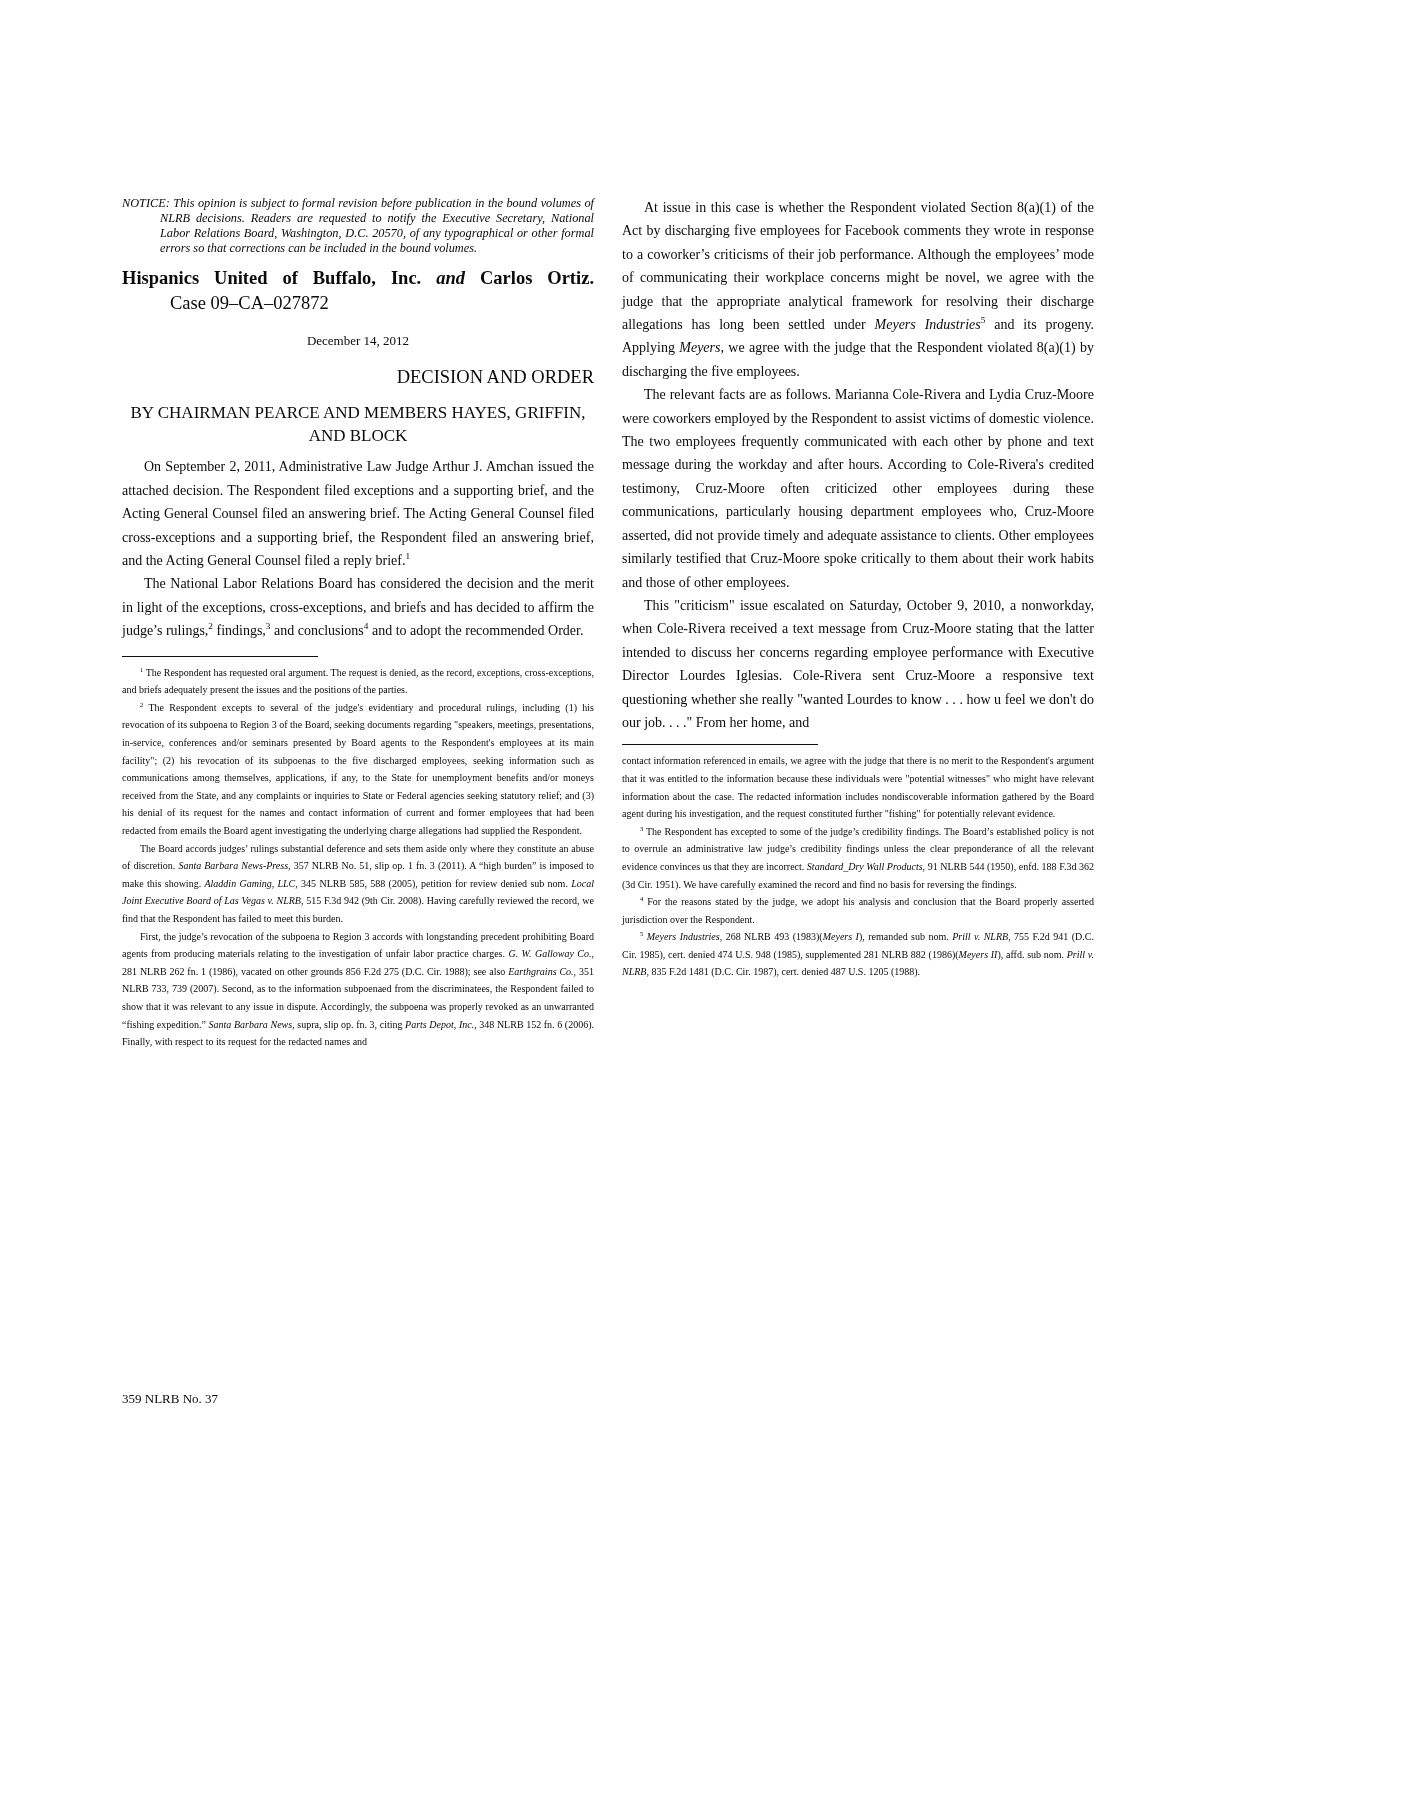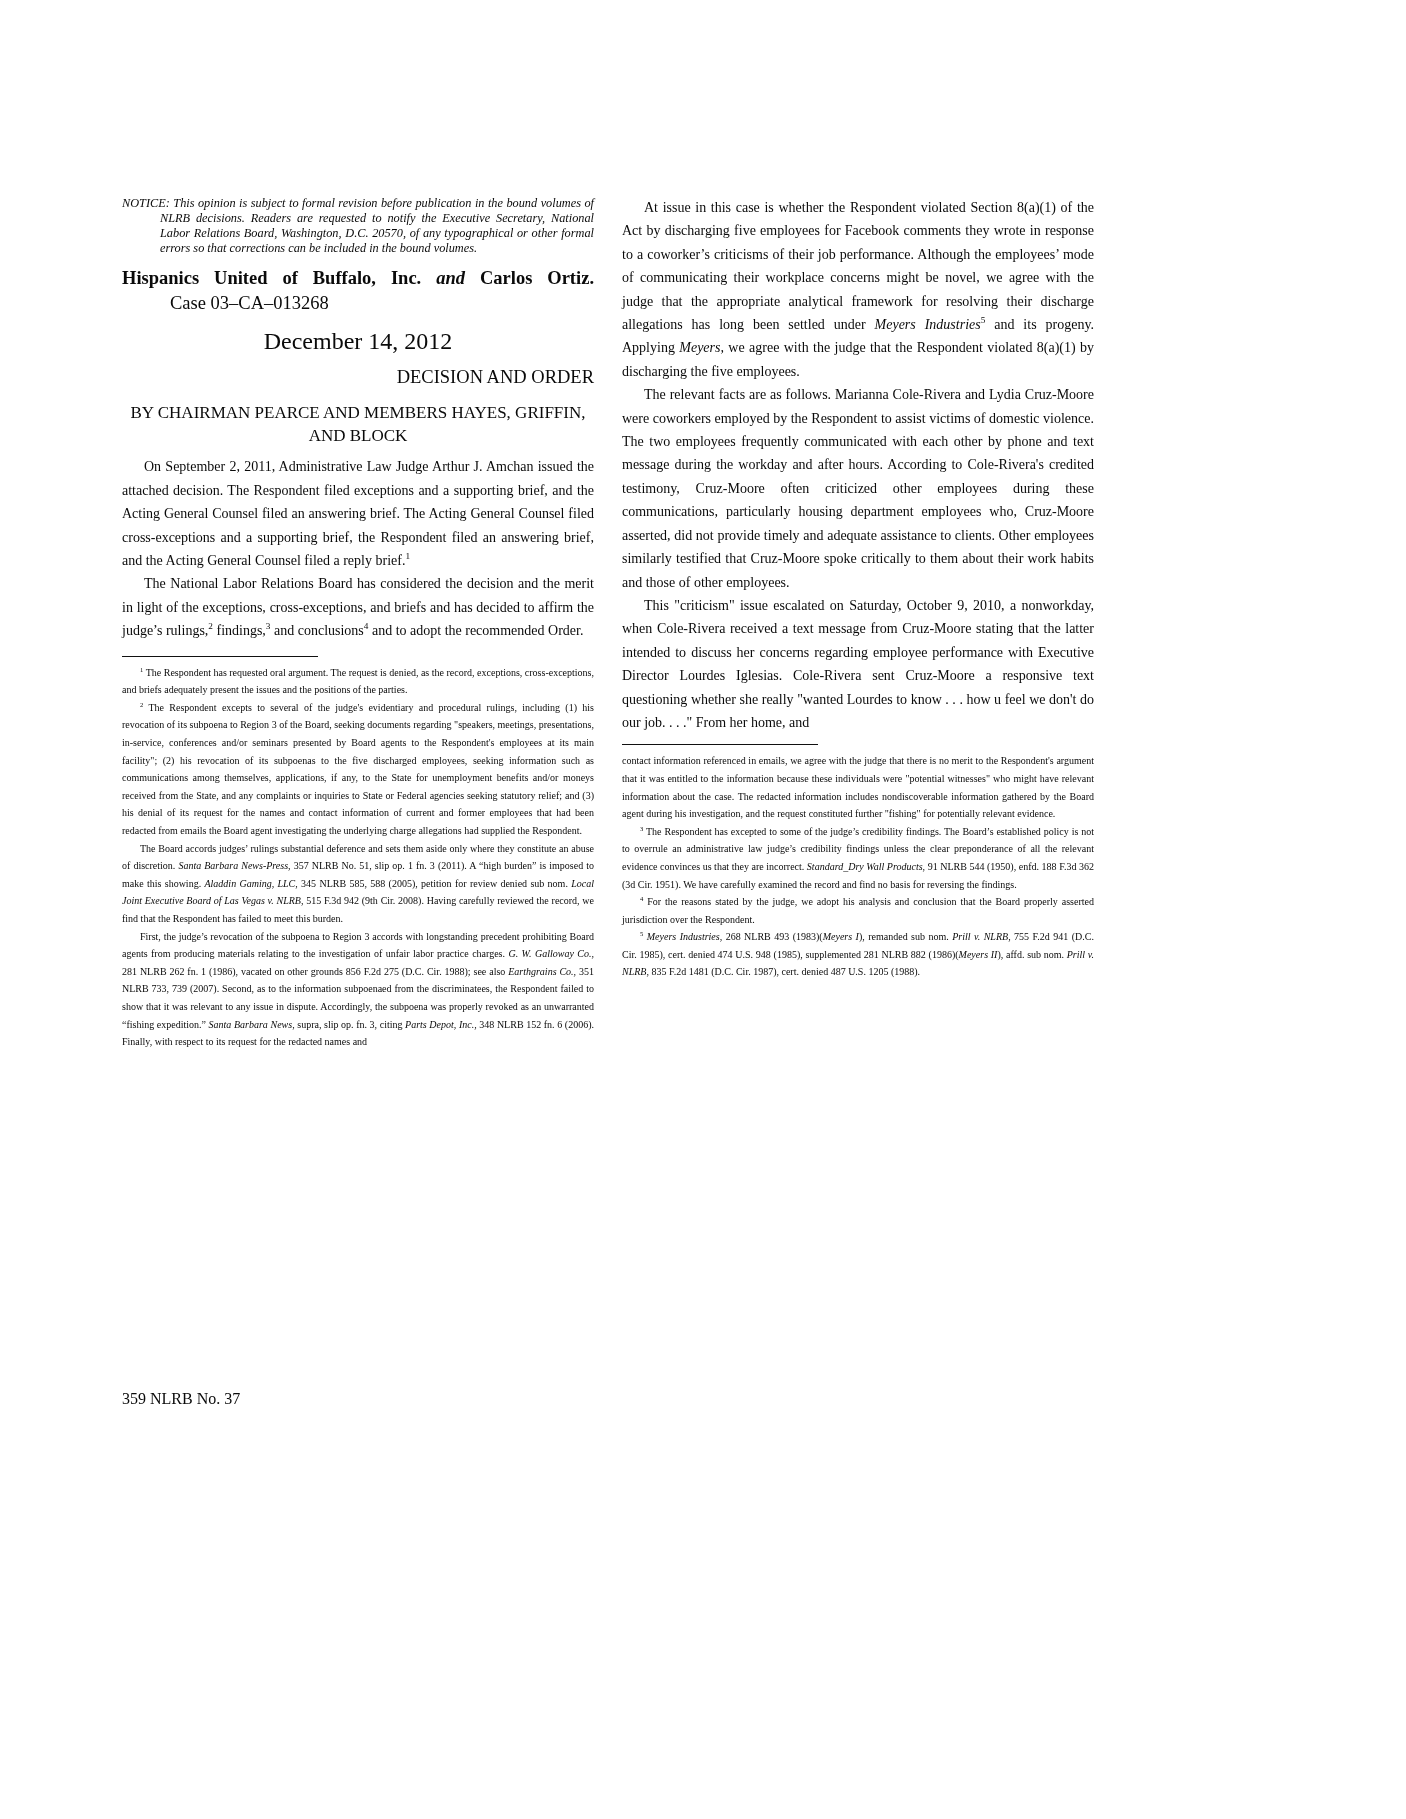--- a/index.html
+++ b/index.html
@@ -59,21 +59,21 @@
     margin: 0 0 1px 0;
   }
   .case-title .ital { font-style: italic; }
   .case-no {
     font-size: 18.5px;
     line-height: 24px;
     margin: 0 0 2px 0;
     padding-left: 48px;
   }
   .date-line {
-    font-size: 24px;
+    font-size: 13px;
     line-height: 24px;
     text-align: center;
     margin: 14px 0 12px 0;
   }
   .decision-line {
     font-size: 18.5px;
     line-height: 24px;
     text-align: right;
     margin: 0 0 12px 0;
   }
@@ -116,41 +116,41 @@
     text-indent: 18px;
     hyphens: none;
   }
   p.fn.cont { text-indent: 0; }
 
   
   .footer {
     position: absolute;
     left: 122px;
     top: 1388px;
-    font-size: 16px;
+    font-size: 13px;
     line-height: 22px;
   }
 </style>
 </head>
 <body>
 
 <div class="page">
   <div class="columns">
 
     <div class="col col-left">
 
       <p class="notice">NOTICE:   This opinion is subject to formal revision before publication in the bound  volumes of NLRB decisions.  Readers are requested to notify the Executive  Secretary,  National  Labor  Relations  Board,  Washington,  D.C. 20570, of any typographical or other formal errors so that corrections can be included in the bound volumes.</p>
 
       <div class="case-title">
         <span>Hispanics United of Buffalo, Inc.</span>
         <span class="ital">and</span>
         <span>Carlos Ortiz.</span>
       </div>
 
-      <div class="case-no">Case 03–CA–013268</div>
+      <div class="case-no">Case 09–CA–027872</div>
 
       <div class="date-line">December 14, 2012</div>
 
       <div class="decision-line">DECISION AND ORDER</div>
 
       <div class="byline">
         <div>BY CHAIRMAN PEARCE AND MEMBERS HAYES, GRIFFIN,</div>
         <div>AND BLOCK</div>
       </div>
 

